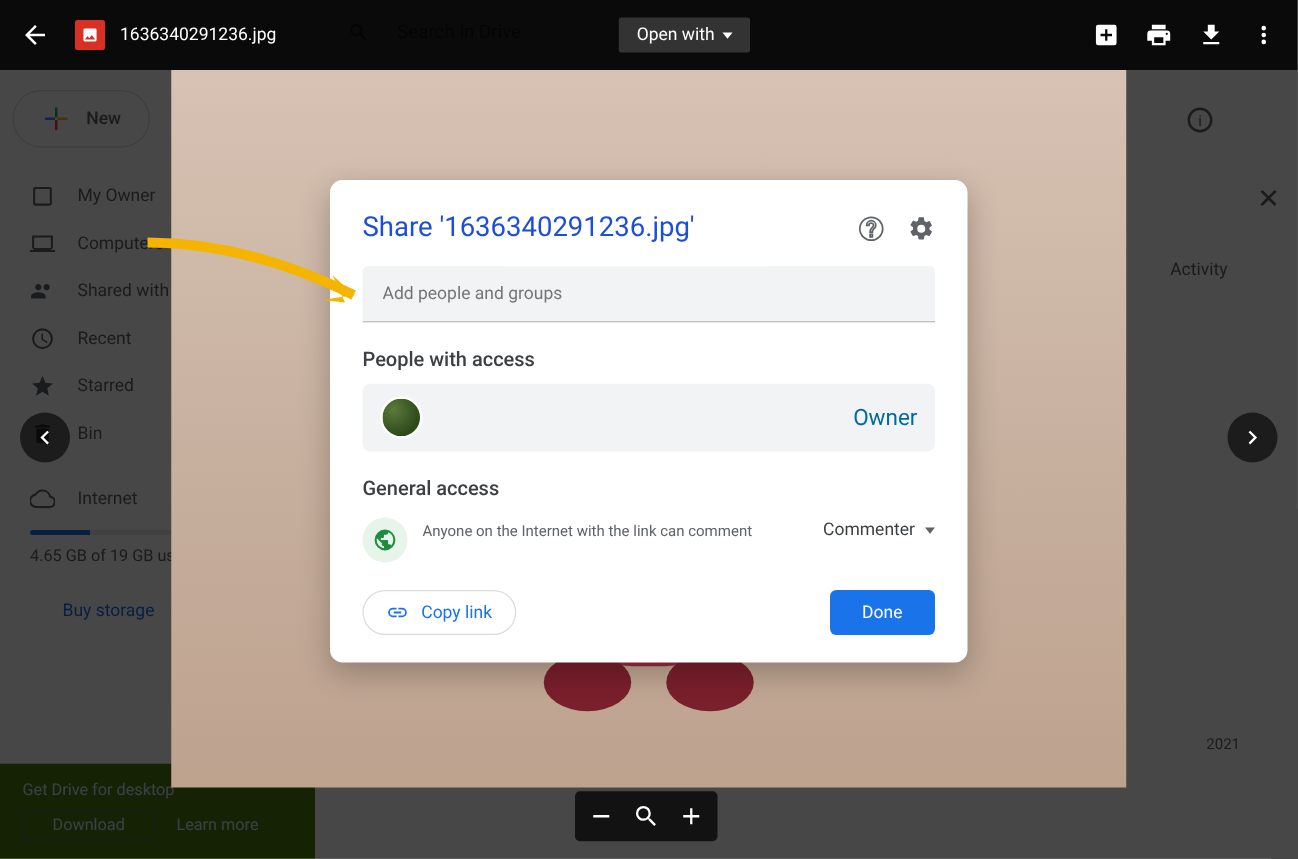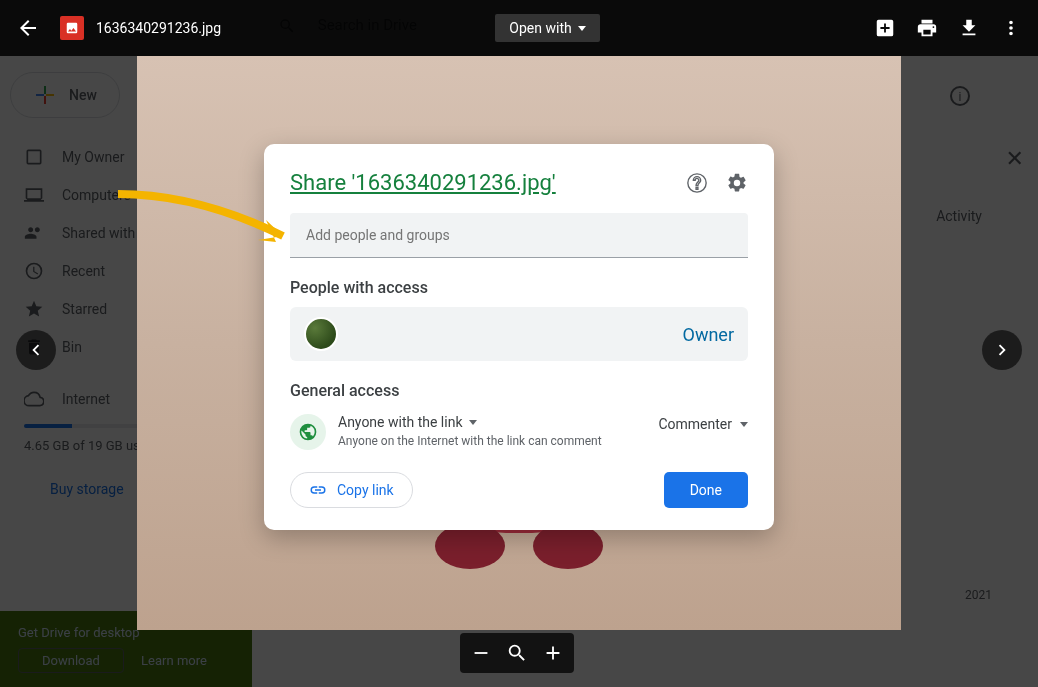--- a/index.html
+++ b/index.html
@@ -50,21 +50,21 @@
 
 .rightpanel { position: absolute; top: 74px; right: 16px; color: #5f6368; font-size: 14px; z-index: 3; }
 .rightpanel .close-x { position: absolute; right: -2px; top: 72px; font-size: 22px; }
 .rightpanel .info-i { position: absolute; right: 52px; top: 12px; width: 20px; height: 20px; border: 2px solid #5f6368; border-radius: 50%; text-align:center; line-height:18px; font-size:12px; }
 .rightpanel .activity { position: absolute; right: 40px; top: 134px; }
 .rightpanel .date { position: absolute; right: 30px; top: 514px; font-size: 12px; }
 
 
 .modal { position: absolute; top: 144px; left: 264px; width: 510px; background: #fff; border-radius: 10px; padding: 26px 26px 22px; z-index: 30; box-shadow: 0 8px 24px rgba(0,0,0,0.25); }
 .modal-head { display: flex; align-items: center; margin-bottom: 18px; }
-.modal-title { font-size: 22px; color: #15803d; flex: 1; text-decoration: underline; }
+.modal-title { font-size: 22px; color: #1d4ed8; flex: 1; }
 .modal-head svg { width: 22px; height: 22px; fill: #5f6368; margin-left: 18px; cursor: pointer; }
 .addpeople { width: 100%; background: #f1f3f4; border: none; border-bottom: 1px solid #9aa0a6; padding: 14px 16px; font-size: 14px; color: #5f6368; outline: none; border-radius: 4px 4px 0 0; }
 .section-title { font-size: 16px; color: #3c4043; margin: 20px 0 10px; font-weight: 500; }
 .person-row { display: flex; align-items: center; background: #f1f3f4; padding: 10px 14px; border-radius: 6px; }
 .avatar { width: 34px; height: 34px; border-radius: 50%; background: radial-gradient(circle at 30% 30%, #5a7a3a, #2d4a1a 70%); border: 2px solid #fff; }
 .role { margin-left: auto; font-size: 18px; color: #0369a1; }
 .access-row { display: flex; align-items: flex-start; margin-top: 14px; }
 .globe-icon { width: 36px; height: 36px; background: #e6f4ea; border-radius: 50%; display: flex; align-items: center; justify-content: center; margin-right: 12px; flex-shrink: 0; }
 .globe-icon svg { width: 20px; height: 20px; fill: #1e8e3e; }
 .access-main { flex: 1; }
@@ -240,24 +240,20 @@
     <div class="role">Owner</div>
   </div>
   <div class="section-title">General access</div>
   <div class="access-row">
     <div class="globe-icon">
         <svg viewBox="0 0 24 24">
           <path d="M12 2a10 10 0 100 20 10 10 0 000-20zm-1 17.93A8 8 0 014 12c0-.62.08-1.21.21-1.79L9 15v1a2 2 0 002 2v1.93zm6.9-2.54A2 2 0 0016 16h-1v-3a1 1 0 00-1-1H8v-2h2a1 1 0 001-1V7h2a2 2 0 002-2v-.41A8 8 0 0120 12a7.92 7.92 0 01-2.1 5.39z"></path>
         </svg>
       </div>
     <div class="access-main">
-      <div class="access-label">
-        <span>Anyone with the link</span>
-        <span class="triangle"></span>
-      </div>
       <div class="access-desc">Anyone on the Internet with the link can comment</div>
     </div>
     <div class="perm-dropdown">
       <span>Commenter</span>
       <span class="triangle"></span>
     </div>
   </div>
   <div class="modal-foot">
     <div class="copylink">
       <svg viewBox="0 0 24 24">

